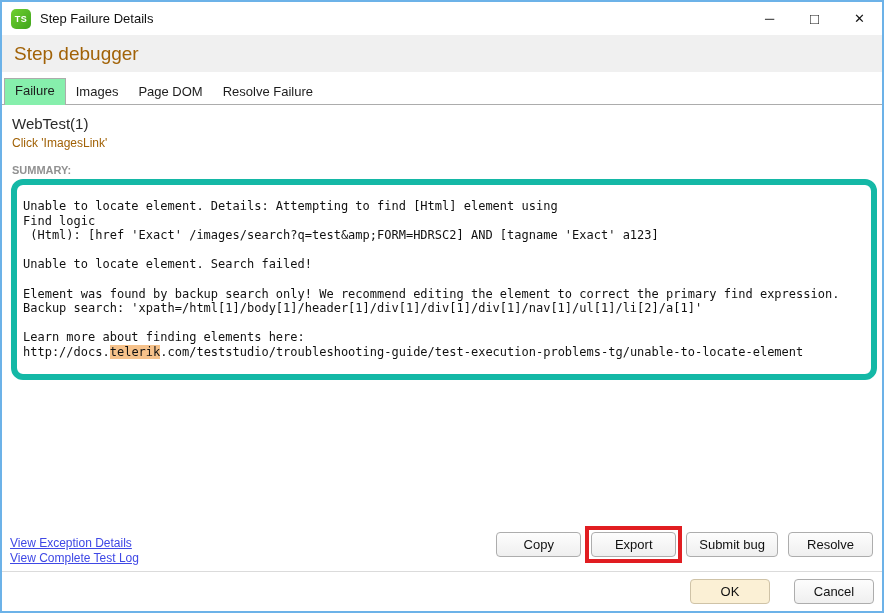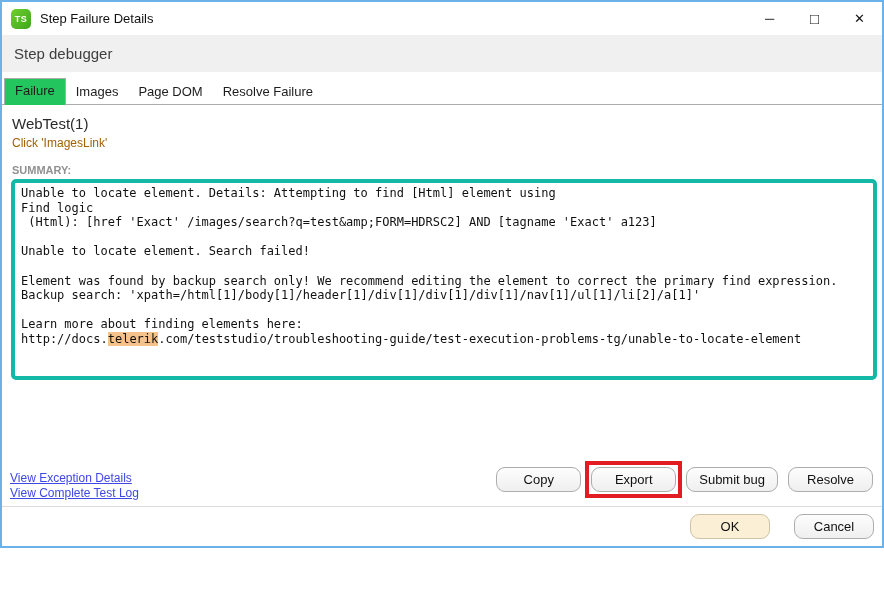--- a/index.html
+++ b/index.html
@@ -1,20 +1,20 @@
 <!DOCTYPE html>
 <html><head>
 <meta charset="utf-8">
 <style>
   * { box-sizing: border-box; margin: 0; padding: 0; }
   html, body { background: #fff; }
   body { font-family: "Liberation Sans", sans-serif; }
 
   .window {
-    width: 884px; height: 548px;
+    width: 884px; height: 613px;
     border: 2px solid #6CB2E8;
     background: #fff;
     display: flex; flex-direction: column;
     position: relative;
   }
 
   
   .titlebar { height: 33px; background: #fff; display: flex; align-items: center; padding-left: 9px; flex: 0 0 auto; }
   .app-icon {
     width: 20px; height: 20px; border-radius: 5px;
@@ -23,56 +23,56 @@
     display: flex; align-items: center; justify-content: center;
     letter-spacing: 0.5px;
   }
   .win-title { margin-left: 9px; font-size: 13px; color: #111; }
   .win-controls { margin-left: auto; display: flex; height: 100%; }
   .win-btn { width: 45px; height: 100%; display: flex; align-items: center; justify-content: center; color: #111; font-size: 13px; cursor: default; }
   .win-btn.maxi { font-size: 15px; }
 
   
   .header-bar { height: 37px; background: #F0F0F0; display: flex; align-items: center; padding-left: 12px; flex: 0 0 auto; }
-  .header-title { font-size: 15px; color: #404040; }
+  .header-title { font-size: 19px; color: #a16207; }
 
   
   .tabbar { display: flex; align-items: flex-end; padding: 6px 0 0 2px; border-bottom: 1px solid #ACACAC; background: #fff; flex: 0 0 auto; }
   .tab { padding: 4px 10px 5px 10px; font-size: 13px; color: #1d1d1d; cursor: default; }
   .tab.selected {
     border: 1px solid #ACACAC; border-bottom: none;
-    background: #22c55e; margin-bottom: -1px; padding-bottom: 7px;
+    background: #86efac; margin-bottom: -1px; padding-bottom: 7px;
   }
 
   
   .content { flex: 1 1 auto; position: relative; padding: 10px 8px 0 10px; background: #fff; }
   .test-name { font-size: 15px; color: #2b2b2b; }
   .step-desc { font-size: 12px; color: #a16207; margin-top: 4px; }
   .summary-label { font-size: 11px; font-weight: bold; color: #919191; margin-top: 14px; }
   .summary-box {
     margin-top: 3px; margin-left: -1px; width: 866px; height: 201px;
-    border: 4px solid #14b8a6; border-radius: 5px;
-    padding: 3px 6px; overflow: hidden;
+    border: 6px solid #14b8a6; border-radius: 12px;
+    padding: 14px 6px; overflow: hidden;
     font-family: "DejaVu Sans Mono", "Liberation Mono", monospace;
     font-size: 12px; line-height: 14.6px; color: #111;
   }
   .sline { white-space: pre; min-height: 14.6px; }
   .hl { background: #F6C28B; }
 
   
   .links { position: absolute; left: 8px; bottom: 6px; }
   .tlink { display: block; font-size: 12px; color: #3F48E5; text-decoration: underline; margin-top: 1px; cursor: pointer; }
 
   
   .action-row { position: absolute; right: 9px; bottom: 14px; display: flex; align-items: center; gap: 10px; }
   .btn {
     min-width: 85px; height: 25px; padding: 0 12px;
     font-family: "Liberation Sans", sans-serif; font-size: 13px; color: #111;
     background: linear-gradient(#FDFDFD, #EFEFEF);
-    border: 1px solid #ADADAD; border-radius: 9px; cursor: default;
+    border: 1px solid #ADADAD; border-radius: 4px; cursor: default;
   }
   .annotation { display: inline-flex; border: 4px solid #E11D21; padding: 2px; margin: -6px; }
 
   
   .footer { flex: 0 0 auto; height: 40px; background: #fff; border-top: 1px solid #DBDBDB; display: flex; align-items: center; justify-content: flex-end; gap: 24px; padding-right: 8px; }
   .btn.footer-btn { min-width: 80px; }
   .btn.primary { background: #FBF0D5; border-color: #CFC3A7; }
 </style>
 </head>
 <body>

